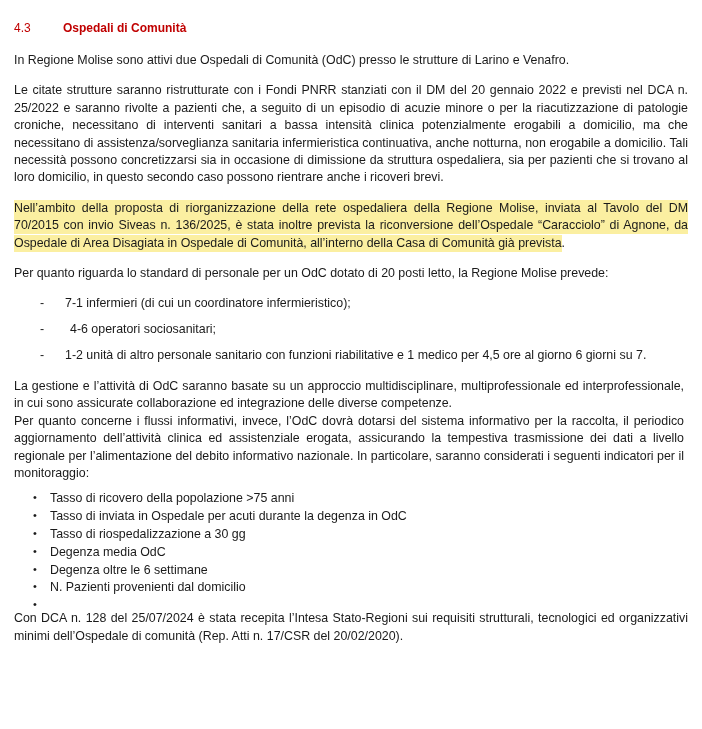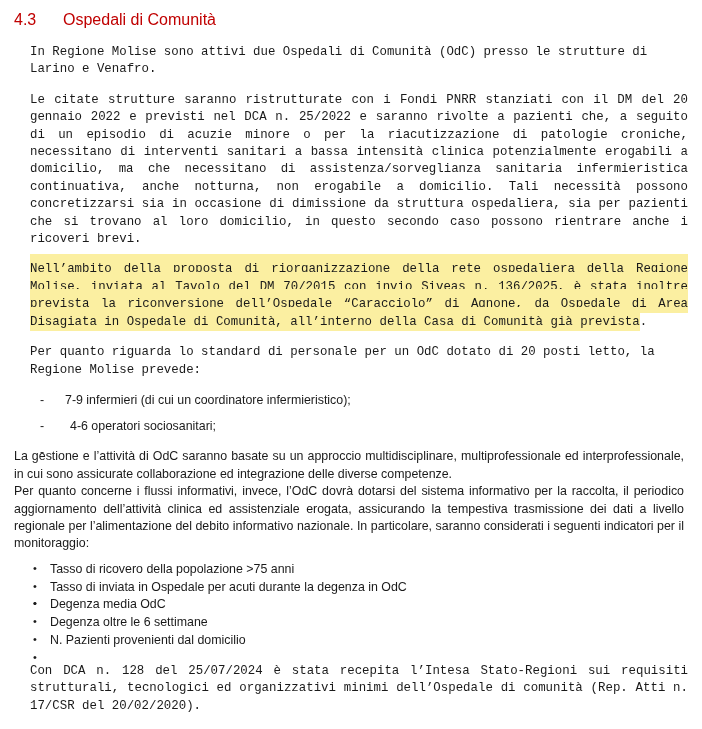--- a/index.html
+++ b/index.html
@@ -21,43 +21,42 @@
     width: 702px;
     height: 729px;
     padding: 9px 14px 0 14px;
     font-size: 12.4px;
     line-height: 17.4px;
   }
   .section-heading {
     display: flex;
     align-items: center;
     color: var(--heading);
-    font-size: 16px;
+    font-size: 12px;
     line-height: 22px;
-    margin: 0 0 13px 0;
+    margin: 8px 0 13px 0;
   }
   .section-heading .h-num {
     font-weight: 400;
     width: 49px;
     flex: 0 0 auto;
   }
   .section-heading .h-title {
-    font-weight: 400;
+    font-weight: 700;
   }
   p.para {
-    margin: 0 0 13px 16px;
-    font-family: Liberation Mono, monospace;
+    margin: 0 0 13px 0;
   }
   .just { text-align: justify; }
   .para-block { margin: 0 4px 8px 0; }
   .para-block .sub { text-align: justify; }
   mark.hl {
     background: var(--highlight);
     color: inherit;
-    padding: 8px 0 2px 0;
+    padding: 1px 0 2px 0;
   }
   ul.plain-list {
     list-style: none;
     margin: 0;
     padding: 0;
   }
   ul.dash-list { margin: 8px 0 13px 0; }
   ul.dash-list li {
     position: relative;
     padding-left: 51px;
@@ -98,47 +97,49 @@
   <p class="para just">Le citate strutture saranno ristrutturate con i Fondi PNRR stanziati con il DM del 20 gennaio 2022 e previsti nel DCA n. 25/2022 e saranno rivolte a pazienti che, a seguito di un episodio di acuzie minore o per la riacutizzazione di patologie croniche, necessitano di interventi sanitari a bassa intensità clinica potenzialmente erogabili a domicilio, ma che necessitano di assistenza/sorveglianza sanitaria infermieristica continuativa, anche notturna, non erogabile a domicilio. Tali necessità possono concretizzarsi sia in occasione di dimissione da struttura ospedaliera, sia per pazienti che si trovano al loro domicilio, in questo secondo caso possono rientrare anche i ricoveri brevi.</p>
 
 
   <p class="para just"><mark class="hl">Nell’ambito della proposta di riorganizzazione della rete ospedaliera della Regione Molise, inviata al Tavolo del DM 70/2015 con invio Siveas n. 136/2025, è stata inoltre prevista la riconversione dell’Ospedale “Caracciolo” di Agnone, da Ospedale di Area Disagiata in Ospedale di Comunità, all’interno della Casa di Comunità già prevista</mark><span>.</span></p>
 
   <p class="para">Per quanto riguarda lo standard di personale per un OdC dotato di 20 posti letto, la Regione Molise prevede:</p>
 
   <ul class="plain-list dash-list">
     <li>
       <span class="marker">-</span>
-      <span>7-9 infermieri (di cui un coordinatore infermieristico);</span>
+      <span>7-1 infermieri (di cui un coordinatore infermieristico);</span>
     </li>
     <li>
       <span class="marker">-</span>
       <span>4-6 operatori sociosanitari;</span>
     </li>
     <li>
       <span class="marker">-</span>
+      <span>1-2 unità di altro personale sanitario con funzioni riabilitative e 1 medico per 4,5 ore al giorno 6 giorni su 7.</span>
     </li>
   </ul>
 
   <div class="para-block">
     <div class="sub">La gestione e l’attività di OdC saranno basate su un approccio multidisciplinare, multiprofessionale ed interprofessionale, in cui sono assicurate collaborazione ed integrazione delle diverse competenze.</div>
     <div class="sub">Per quanto concerne i flussi informativi, invece, l’OdC dovrà dotarsi del sistema informativo per la raccolta, il periodico aggiornamento dell’attività clinica ed assistenziale erogata, assicurando la tempestiva trasmissione dei dati a livello regionale per l’alimentazione del debito informativo nazionale. In particolare, saranno considerati i seguenti indicatori per il monitoraggio:</div>
   </div>
 
   <ul class="plain-list bullet-list">
     <li>
       <span class="marker">•</span>
       <span>Tasso di ricovero della popolazione &gt;75 anni</span>
     </li>
     <li>
       <span class="marker">•</span>
       <span>Tasso di inviata in Ospedale per acuti durante la degenza in OdC</span>
     </li>
     <li>
       <span class="marker">•</span>
+      <span>Tasso di riospedalizzazione a 30 gg</span>
     </li>
     <li>
       <span class="marker">•</span>
       <span>Degenza media OdC</span>
     </li>
     <li>
       <span class="marker">•</span>
       <span>Degenza oltre le 6 settimane</span>
     </li>
     <li>

